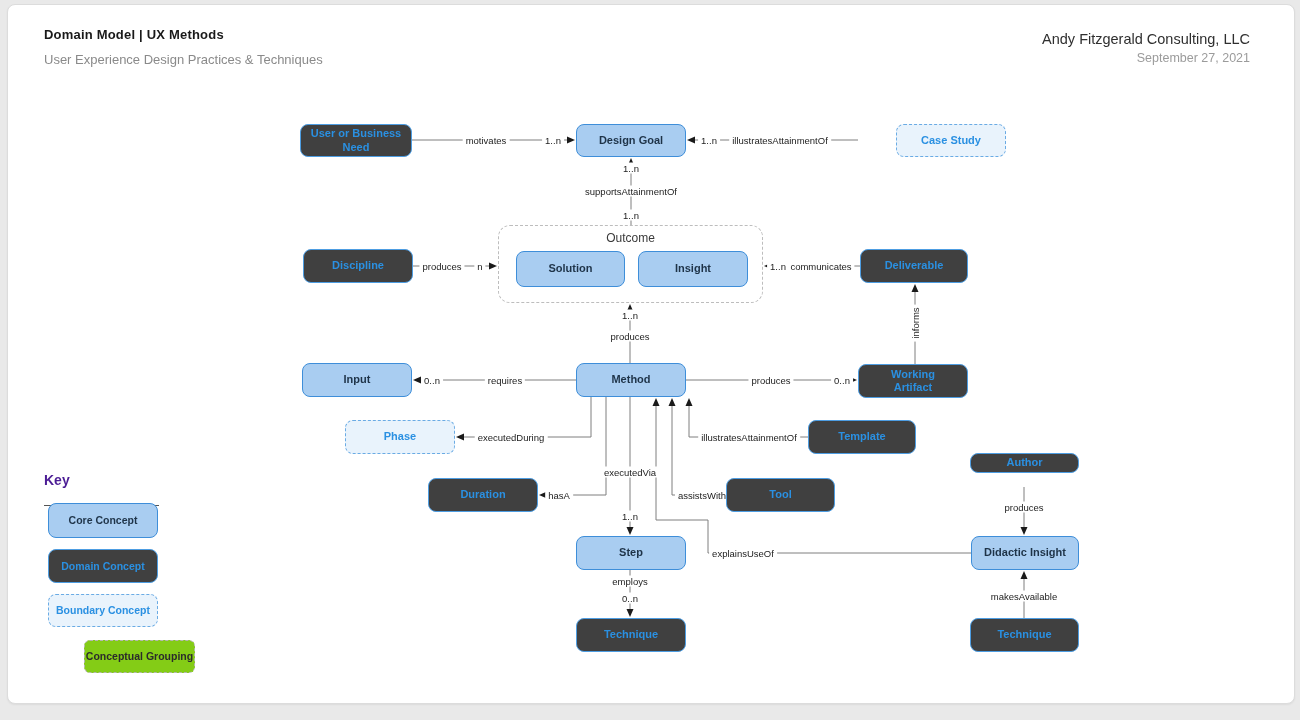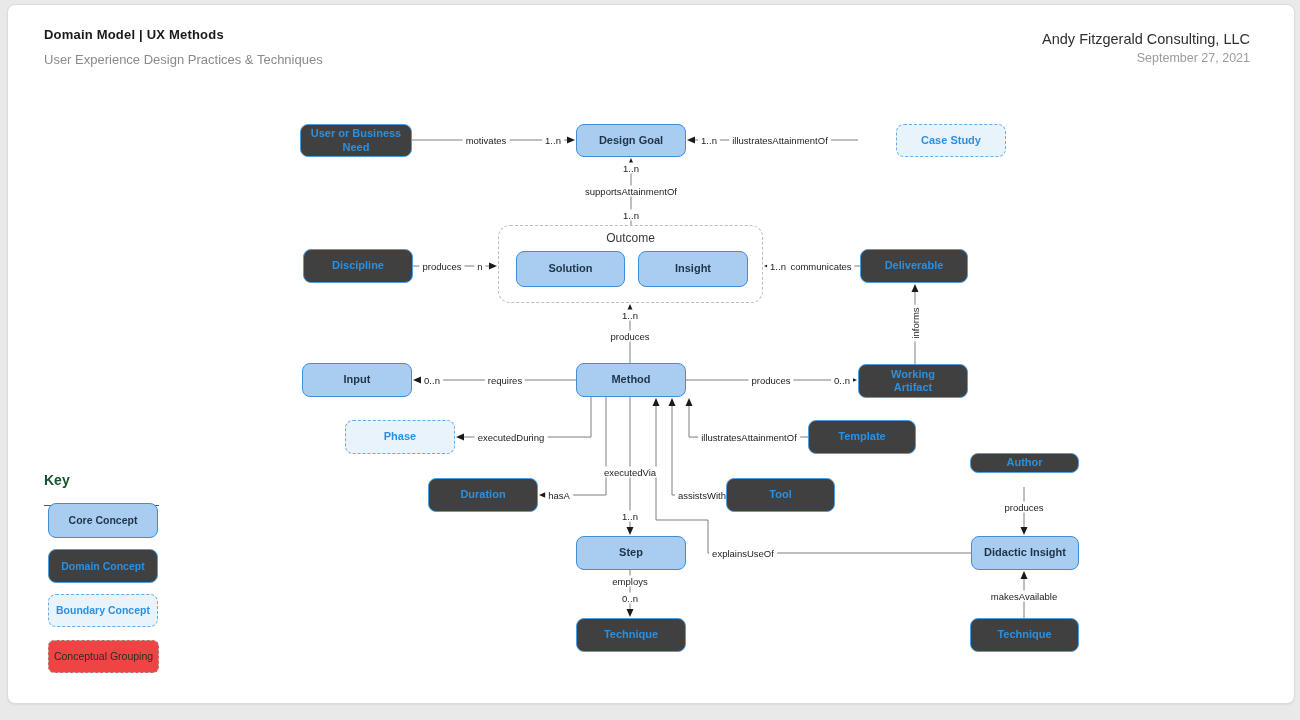--- a/index.html
+++ b/index.html
@@ -22,39 +22,39 @@
   
   .wires{position:absolute;left:0;top:0;pointer-events:none;}
   .node{
     position:absolute;display:flex;align-items:center;justify-content:center;
     text-align:center;border-radius:8px;font-size:11px;font-weight:bold;
     line-height:1.2;box-sizing:border-box;
   }
   .core{background:#a9cdf1;border:1.5px solid #3e8ed9;color:#1e3348;}
   .domain{background:#404040;border:1.5px solid #4d9de2;color:#2a90e2;}
   .boundary{background:#e9f3fc;border:1.5px dashed #6aabe4;color:#2a90e2;}
-  .grouping{background:#ef4444;border:1.5px dashed #b5b5b5;color:#2b2b2b;font-weight:normal;font-size:11px;border-radius:6px;}
+  .grouping{background:#84cc16;border:1.5px dashed #b5b5b5;color:#2b2b2b;font-weight:bold;font-size:11px;border-radius:6px;margin-left:36px;}
   .group-box{
     position:absolute;border:1.5px dashed #bdbdbd;border-radius:12px;
     box-sizing:border-box;background:transparent;
   }
   .group-label{
     position:absolute;left:0;right:0;top:5px;text-align:center;
     font-size:12px;color:#3a3a3a;
   }
   .elabel{
     position:absolute;transform:translate(-50%,-50%);
     background:#ffffff;padding:0 3px;font-size:9.5px;color:#1c1c1c;
     white-space:nowrap;
   }
   .elabel.vert{transform:translate(-50%,-50%) rotate(-90deg);}
   
   .key-title{
     position:absolute;left:36px;top:467px;width:115px;
-    font-size:14px;font-weight:bold;color:#14532d;
+    font-size:14px;font-weight:bold;color:#4c1d95;
     padding-bottom:17px;border-bottom:1px solid #555;
   }
   .key-item{font-size:10.5px;}
 </style>
 </head>
 <body>
 
 <div class="card">
 
   <div class="header-title">Domain Model | UX Methods</div>

